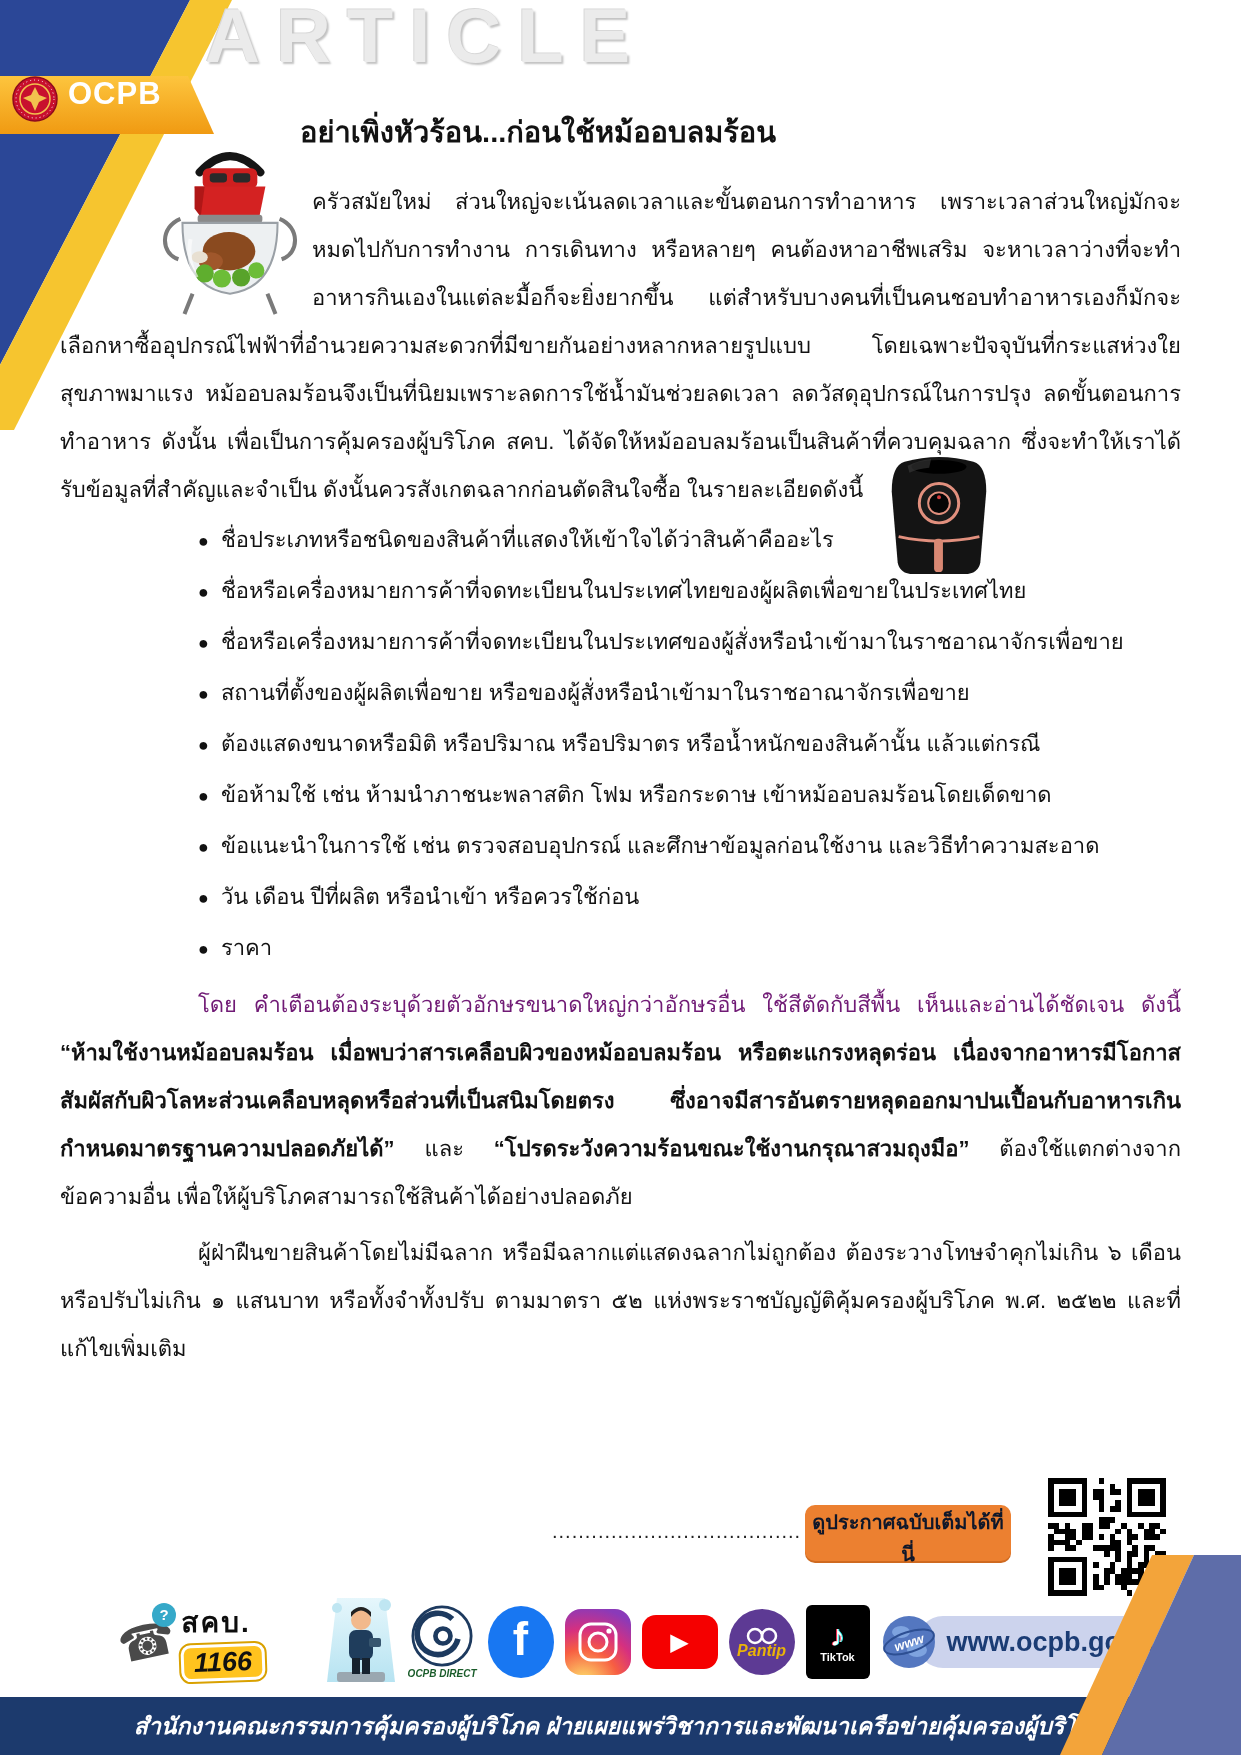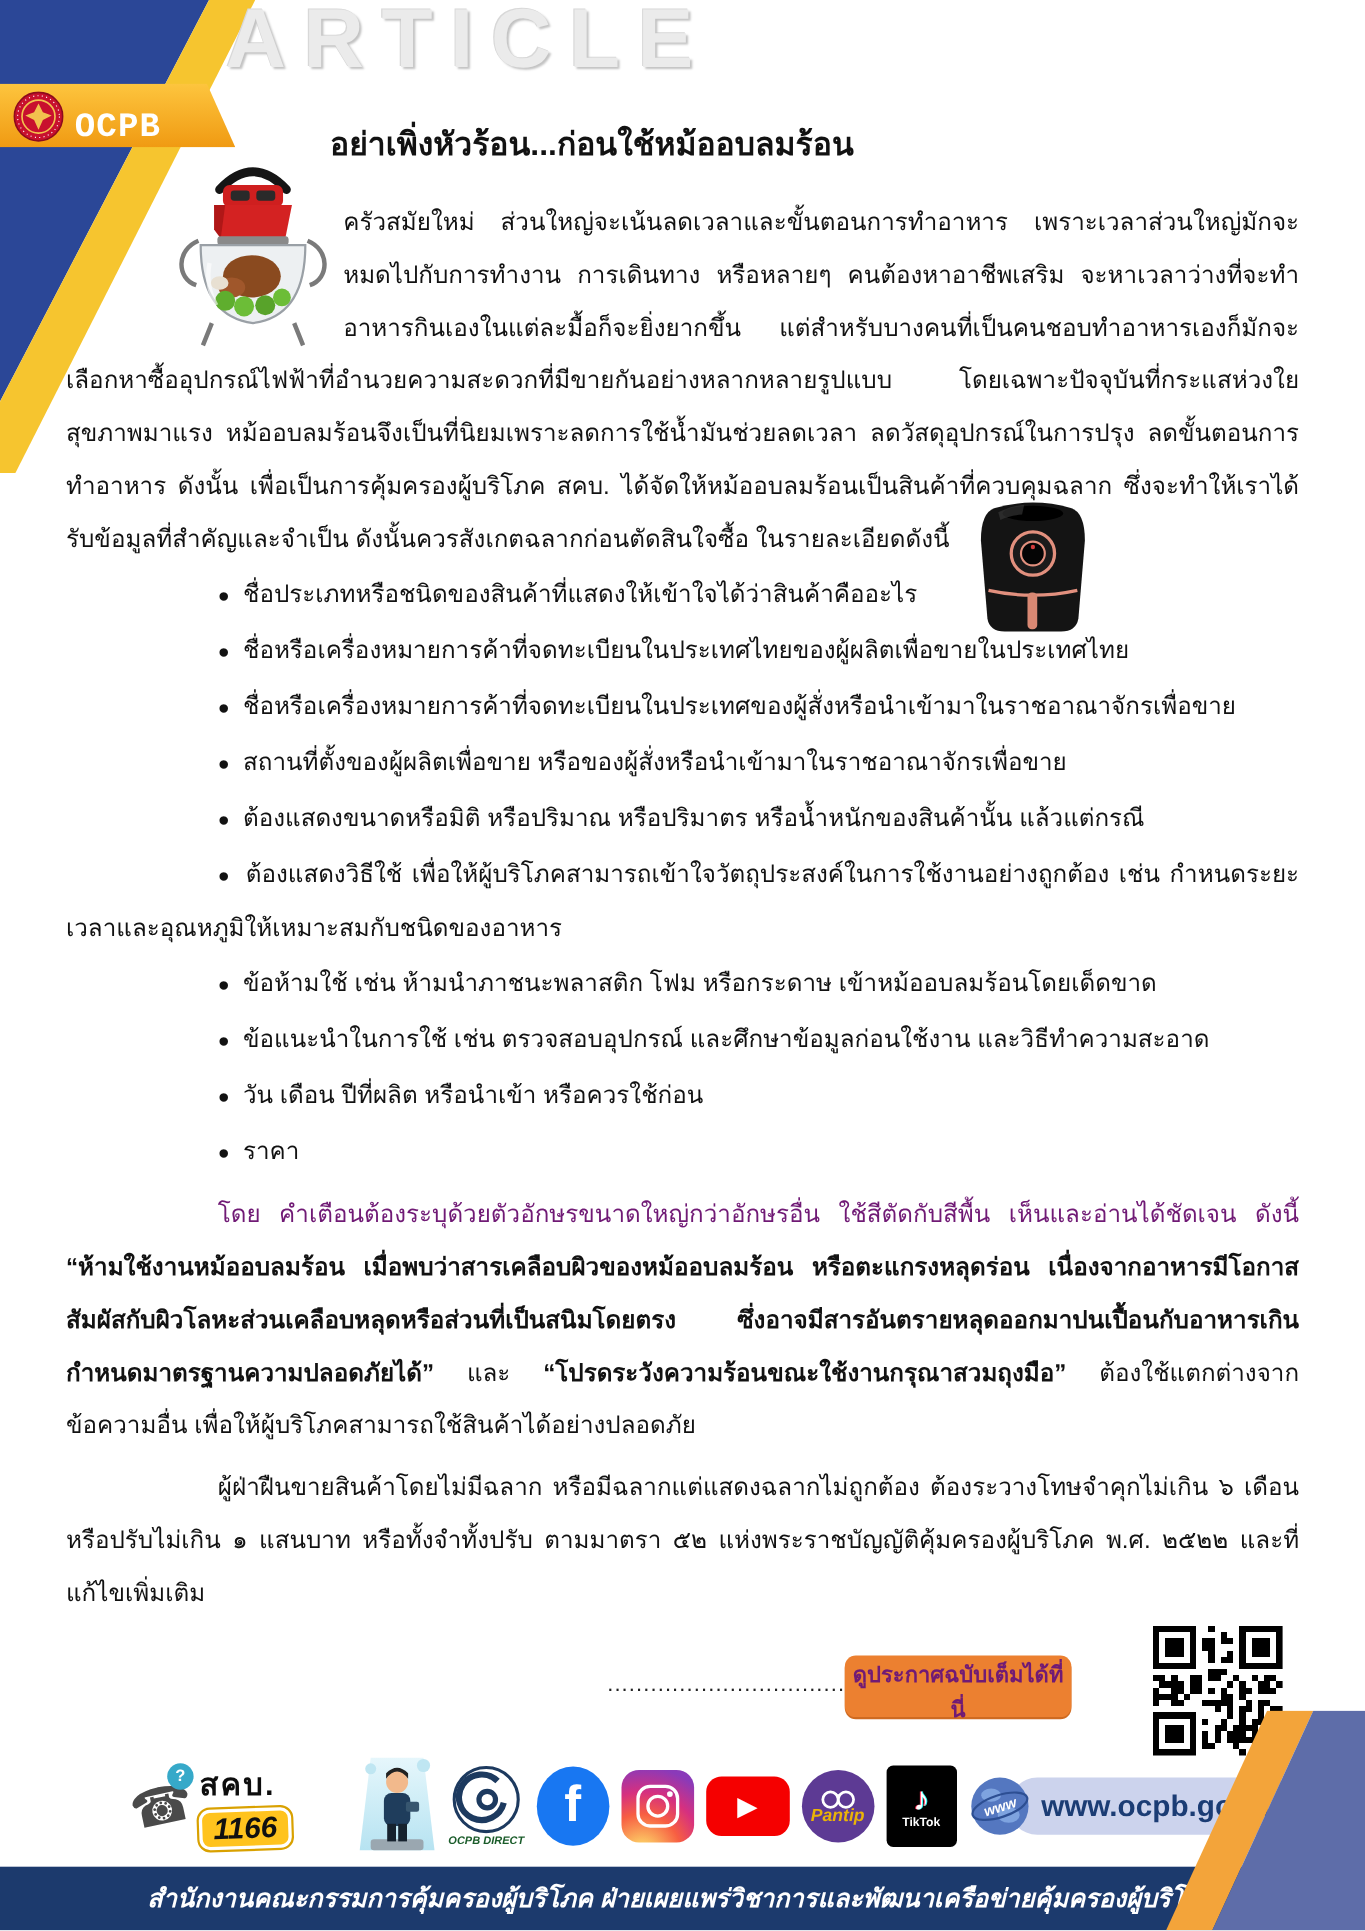--- a/index.html
+++ b/index.html
@@ -10,43 +10,43 @@
   .blue-tri{position:absolute;top:0;left:0;width:250px;height:380px;background:#2b4797;
             clip-path:polygon(0 0,190px 0,0 365px);}
   .yellow-stripe{position:absolute;top:0;left:0;width:250px;height:430px;background:#f6c52f;
             clip-path:polygon(190px 0,232px 0,14px 430px,0 430px,0 365px);}
   .watermark{position:absolute;left:205px;top:-8px;font-size:76px;font-weight:800;
             letter-spacing:16px;color:#ebebeb;
             text-shadow:2px 2px 2px #c2c2c2,-1px -1px 0 #d8d8d8;white-space:nowrap;}
   .ocpb-band{position:absolute;top:76px;left:0;width:214px;height:58px;
             background:linear-gradient(180deg,#fdc53e,#f09a12);
             clip-path:polygon(0 0,calc(100% - 26px) 0,100% 100%,0 100%);
-            display:flex;align-items:flex-end;gap:10px;padding-left:12px;box-sizing:border-box;font-family:Liberation Mono, monospace;}
+            display:flex;align-items:flex-start;gap:10px;padding-left:12px;box-sizing:border-box;}
   .ocpb-text{color:#fff;font-size:31px;font-weight:800;letter-spacing:1px;}
 
   
   .content{position:absolute;top:112px;left:60px;width:1121px;font-size:22px;
            line-height:48px;text-align:justify;}
   .title{margin:0 0 26px 0;padding-left:240px;font-size:29px;line-height:40px;
          font-weight:700;text-align:left;}
   .para{margin:0;}
   .pot-box{display:block;float:left;width:252px;height:140px;}
   .pot-box svg{margin:-30px 0 0 84px;display:block;}
   .bullet{margin:2px 0;text-indent:138px;}
   .dot{margin-right:12px;font-size:18px;}
   .warn{margin:8px 0 0 0;text-indent:138px;}
   .red-b{color:#701a75;font-weight:400;}
   .b{font-weight:700;}
   .penalty{margin:8px 0 0 0;text-indent:138px;}
   .airfryer{position:absolute;left:870px;top:452px;}
 
   
   .dots{position:absolute;left:552px;top:1520px;font-size:20px;letter-spacing:1px;color:#222;}
-  .cta-button{position:absolute;left:768px;top:1505px;width:206px;height:56px;
-          background:#ec8030;color:#701a75;border:none;border-radius:10px;
+  .cta-button{position:absolute;left:805px;top:1505px;width:206px;height:56px;
+          background:#ec8030;color:#0f172a;border:none;border-radius:10px;
           font-family:inherit;font-size:20px;font-weight:700;cursor:pointer;
           box-shadow:0 2px 0 #cf6a20;}
   .qr{position:absolute;left:1048px;top:1478px;width:118px;height:118px;background:#fff;z-index:5;}
 
   
   .social-row{position:absolute;top:1592px;left:118px;width:1060px;height:100px;
           display:flex;align-items:center;gap:11px;}
   .hotline{display:flex;align-items:center;gap:6px;width:208px;}
   .phone-glyph{font-size:46px;color:#4a4a4a;transform:rotate(-12deg);line-height:1;}
   .q-bubble{position:absolute;margin:-54px 0 0 34px;width:24px;height:24px;border-radius:50%;
@@ -130,21 +130,20 @@
           <path d="M48 144 L40 164 M122 144 L130 164" stroke="#7a7a7a" stroke-width="4"></path>
         </svg>
       </span><span>ครัวสมัยใหม่ ส่วนใหญ่จะเน้นลดเวลาและขั้นตอนการทำอาหาร เพราะเวลาส่วนใหญ่มักจะหมดไปกับการทำงาน การเดินทาง หรือหลายๆ คนต้องหาอาชีพเสริม จะหาเวลาว่างที่จะทำอาหารกินเองในแต่ละมื้อก็จะยิ่งยากขึ้น แต่สำหรับบางคนที่เป็นคนชอบทำอาหารเองก็มักจะเลือกหาซื้ออุปกรณ์ไฟฟ้าที่อำนวยความสะดวกที่มีขายกันอย่างหลากหลายรูปแบบ โดยเฉพาะปัจจุบันที่กระแสห่วงใยสุขภาพมาแรง หม้ออบลมร้อนจึงเป็นที่นิยมเพราะลดการใช้น้ำมันช่วยลดเวลา ลดวัสดุอุปกรณ์ในการปรุง ลดขั้นตอนการทำอาหาร ดังนั้น เพื่อเป็นการคุ้มครองผู้บริโภค สคบ. ได้จัดให้หม้ออบลมร้อนเป็นสินค้าที่ควบคุมฉลาก ซึ่งจะทำให้เราได้รับข้อมูลที่สำคัญและจำเป็น ดังนั้นควรสังเกตฉลากก่อนตัดสินใจซื้อ ในรายละเอียดดังนี้</span>
     </p>
 
     <p class="bullet"><span class="dot">●</span><span>ชื่อประเภทหรือชนิดของสินค้าที่แสดงให้เข้าใจได้ว่าสินค้าคืออะไร</span></p>
     <p class="bullet"><span class="dot">●</span><span>ชื่อหรือเครื่องหมายการค้าที่จดทะเบียนในประเทศไทยของผู้ผลิตเพื่อขายในประเทศไทย</span></p>
     <p class="bullet"><span class="dot">●</span><span>ชื่อหรือเครื่องหมายการค้าที่จดทะเบียนในประเทศของผู้สั่งหรือนำเข้ามาในราชอาณาจักรเพื่อขาย</span></p>
     <p class="bullet"><span class="dot">●</span><span>สถานที่ตั้งของผู้ผลิตเพื่อขาย หรือของผู้สั่งหรือนำเข้ามาในราชอาณาจักรเพื่อขาย</span></p>
     <p class="bullet"><span class="dot">●</span><span>ต้องแสดงขนาดหรือมิติ หรือปริมาณ หรือปริมาตร หรือน้ำหนักของสินค้านั้น แล้วแต่กรณี</span></p>
-    <p class="bullet"><span class="dot">●</span><span>ต้องแสดงวิธีใช้ เพื่อให้ผู้บริโภคสามารถเข้าใจวัตถุประสงค์ในการใช้งานอย่างถูกต้อง เช่น กำหนดระยะเวลาและอุณหภูมิให้เหมาะสมกับชนิดของอาหาร</span></p>
     <p class="bullet"><span class="dot">●</span><span>ข้อห้ามใช้ เช่น ห้ามนำภาชนะพลาสติก โฟม หรือกระดาษ เข้าหม้ออบลมร้อนโดยเด็ดขาด</span></p>
     <p class="bullet"><span class="dot">●</span><span>ข้อแนะนำในการใช้ เช่น ตรวจสอบอุปกรณ์ และศึกษาข้อมูลก่อนใช้งาน และวิธีทำความสะอาด</span></p>
     <p class="bullet"><span class="dot">●</span><span>วัน เดือน ปีที่ผลิต หรือนำเข้า หรือควรใช้ก่อน</span></p>
     <p class="bullet"><span class="dot">●</span><span>ราคา</span></p>
 
     <p class="warn">
       <span class="red-b">โดย คำเตือนต้องระบุด้วยตัวอักษรขนาดใหญ่กว่าอักษรอื่น ใช้สีตัดกับสีพื้น เห็นและอ่านได้ชัดเจน ดังนี้</span>
       <span class="b">“ห้ามใช้งานหม้ออบลมร้อน เมื่อพบว่าสารเคลือบผิวของหม้ออบลมร้อน หรือตะแกรงหลุดร่อน เนื่องจากอาหารมีโอกาสสัมผัสกับผิวโลหะส่วนเคลือบหลุดหรือส่วนที่เป็นสนิมโดยตรง ซึ่งอาจมีสารอันตรายหลุดออกมาปนเปื้อนกับอาหารเกินกำหนดมาตรฐานความปลอดภัยได้”</span>
       <span>และ</span>
       <span class="b">“โปรดระวังความร้อนขณะใช้งานกรุณาสวมถุงมือ”</span>

